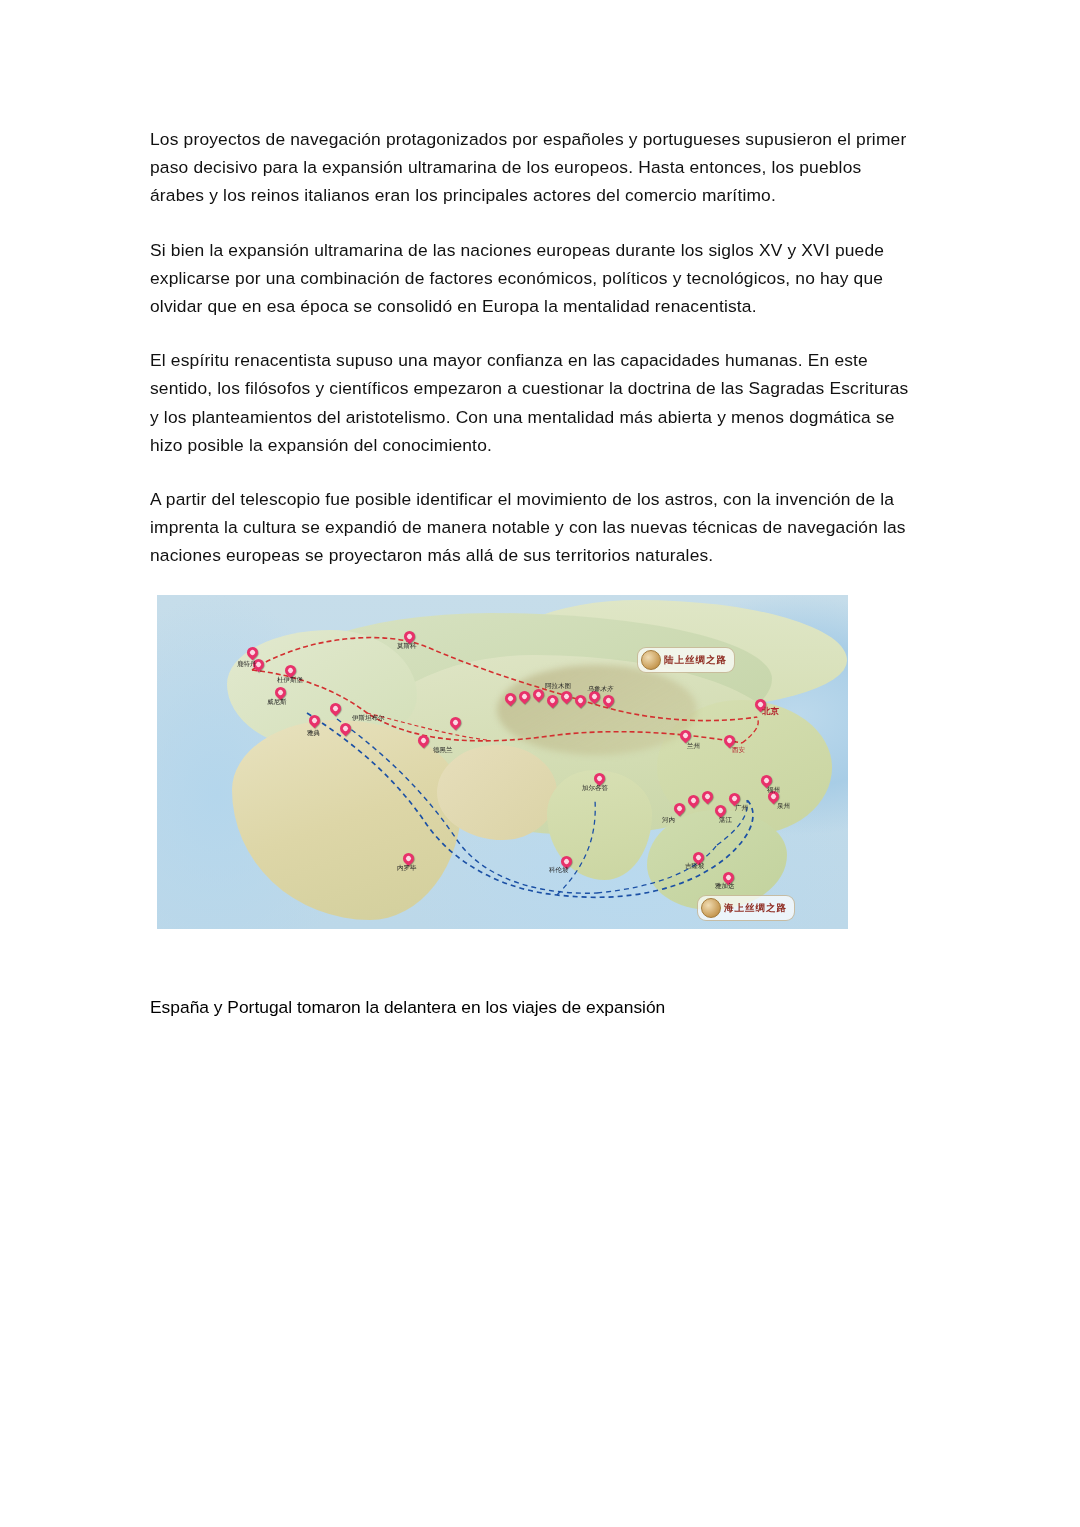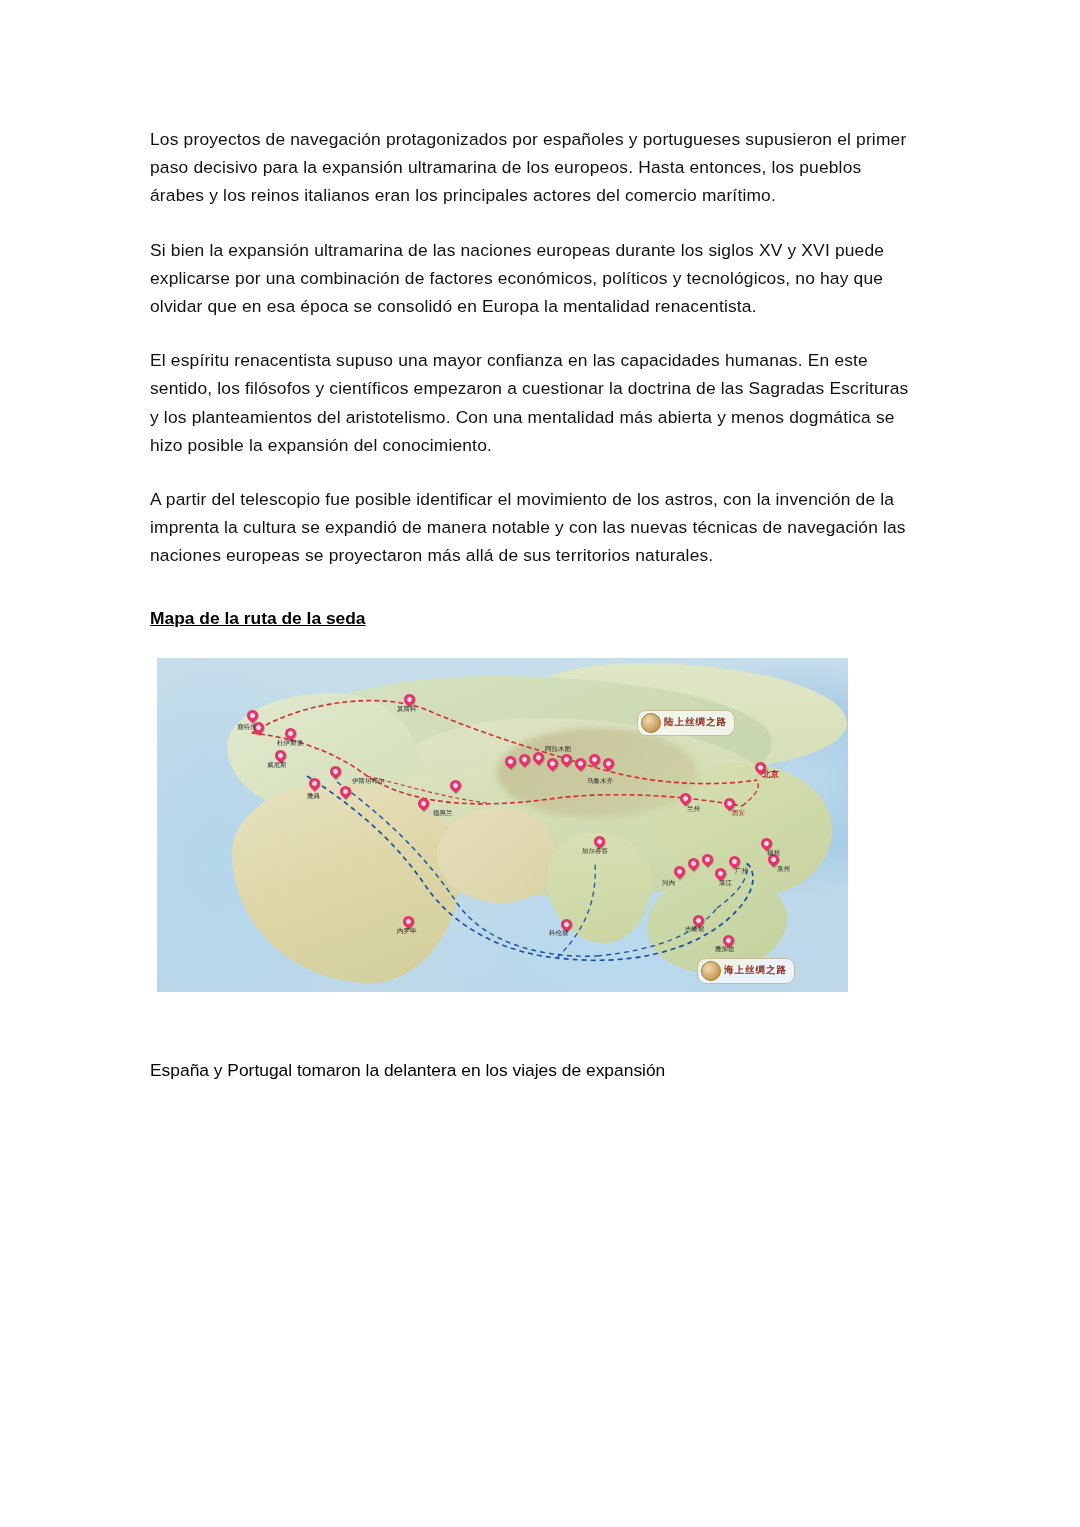--- a/index.html
+++ b/index.html
@@ -188,21 +188,20 @@
 <body>
 
 <div class="page">
   <div class="content">
 
     <p class="para">Los proyectos de navegación protagonizados por españoles y portugueses supusieron el primer paso decisivo para la expansión ultramarina de los europeos. Hasta entonces, los pueblos árabes y los reinos italianos eran los principales actores del comercio marítimo.</p>
     <p class="para">Si bien la expansión ultramarina de las naciones europeas durante los siglos XV y XVI puede explicarse por una combinación de factores económicos, políticos y tecnológicos, no hay que olvidar que en esa época se consolidó en Europa la mentalidad renacentista.</p>
     <p class="para">El espíritu renacentista supuso una mayor confianza en las capacidades humanas. En este sentido, los filósofos y científicos empezaron a cuestionar la doctrina de las Sagradas Escrituras y los planteamientos del aristotelismo. Con una mentalidad más abierta y menos dogmática se hizo posible la expansión del conocimiento.</p>
     <p class="para">A partir del telescopio fue posible identificar el movimiento de los astros, con la invención de la imprenta la cultura se expandió de manera notable y con las nuevas técnicas de navegación las naciones europeas se proyectaron más allá de sus territorios naturales.</p>
 
-    <div class="heading">Mapa de la ruta de la seda</div>
 
     <div class="figure">
       <div class="map">
         <div class="landmass siberia"></div>
         <div class="landmass eurasia"></div>
         <div class="landmass eurasia2"></div>
         <div class="landmass europe"></div>
         <div class="landmass africa"></div>
         <div class="landmass arabia"></div>
         <div class="landmass india"></div>
@@ -259,21 +258,21 @@
         <div class="pin" style="left:246px; top:258px;"></div>
 
         <div class="mlabel" style="left:80px;  top:66px;text-align:right;">鹿特丹</div>
         <div class="mlabel" style="left:120px; top:82px;">杜伊斯堡</div>
         <div class="mlabel" style="left:110px; top:104px;">威尼斯</div>
         <div class="mlabel" style="left:240px; top:48px;">莫斯科</div>
         <div class="mlabel" style="left:195px; top:120px;">伊斯坦布尔</div>
         <div class="mlabel" style="left:150px; top:135px;">雅典</div>
         <div class="mlabel" style="left:276px; top:152px;">德黑兰</div>
         <div class="mlabel" style="left:388px; top:88px;">阿拉木图</div>
-        <div class="mlabel" style="left:430px; top:120px;">乌鲁木齐</div>
+        <div class="mlabel" style="left:430px; top:91px;font-style:italic;">乌鲁木齐</div>
         <div class="mlabel big" style="left:605px; top:112px;">北京</div>
         <div class="mlabel red" style="left:575px; top:152px;">西安</div>
         <div class="mlabel" style="left:530px; top:148px;">兰州</div>
         <div class="mlabel" style="left:610px; top:192px;">福州</div>
         <div class="mlabel" style="left:620px; top:208px;">泉州</div>
         <div class="mlabel" style="left:578px; top:210px;">广州</div>
         <div class="mlabel" style="left:562px; top:222px;">湛江</div>
         <div class="mlabel" style="left:505px; top:222px;">河内</div>
         <div class="mlabel" style="left:425px; top:190px;">加尔各答</div>
         <div class="mlabel" style="left:392px; top:272px;">科伦坡</div>

